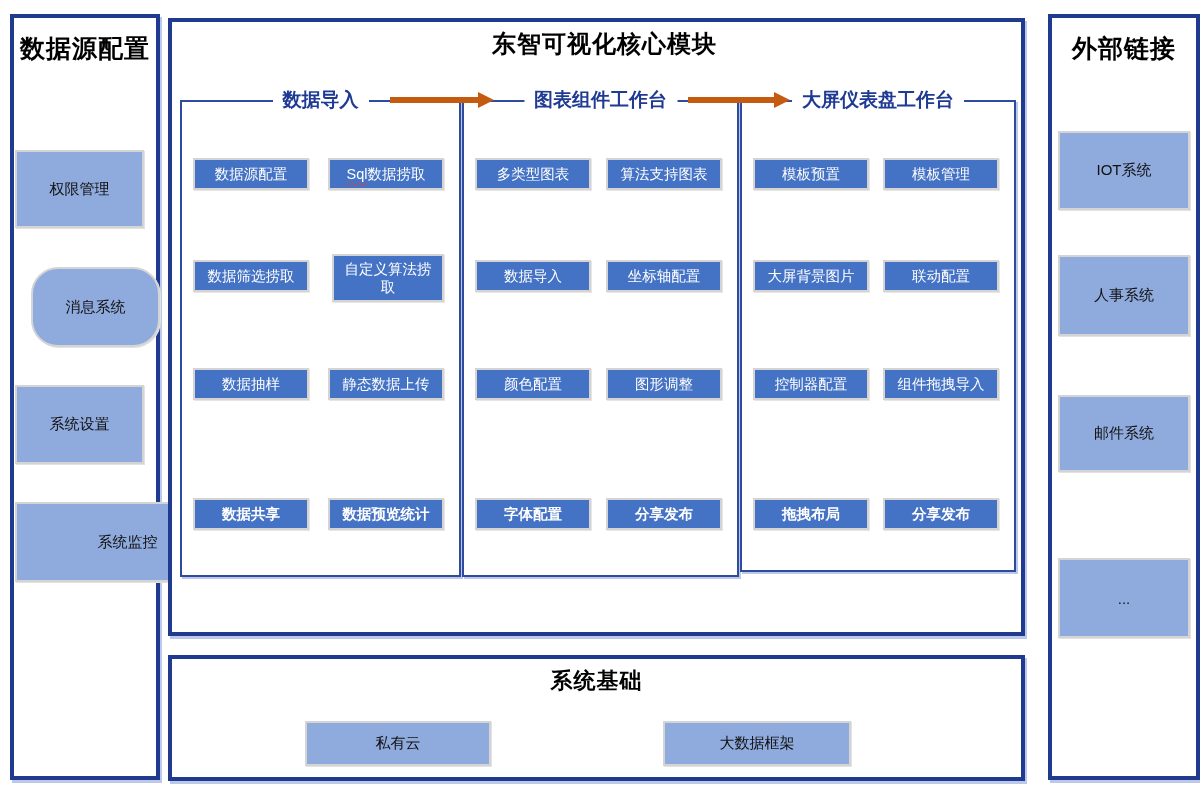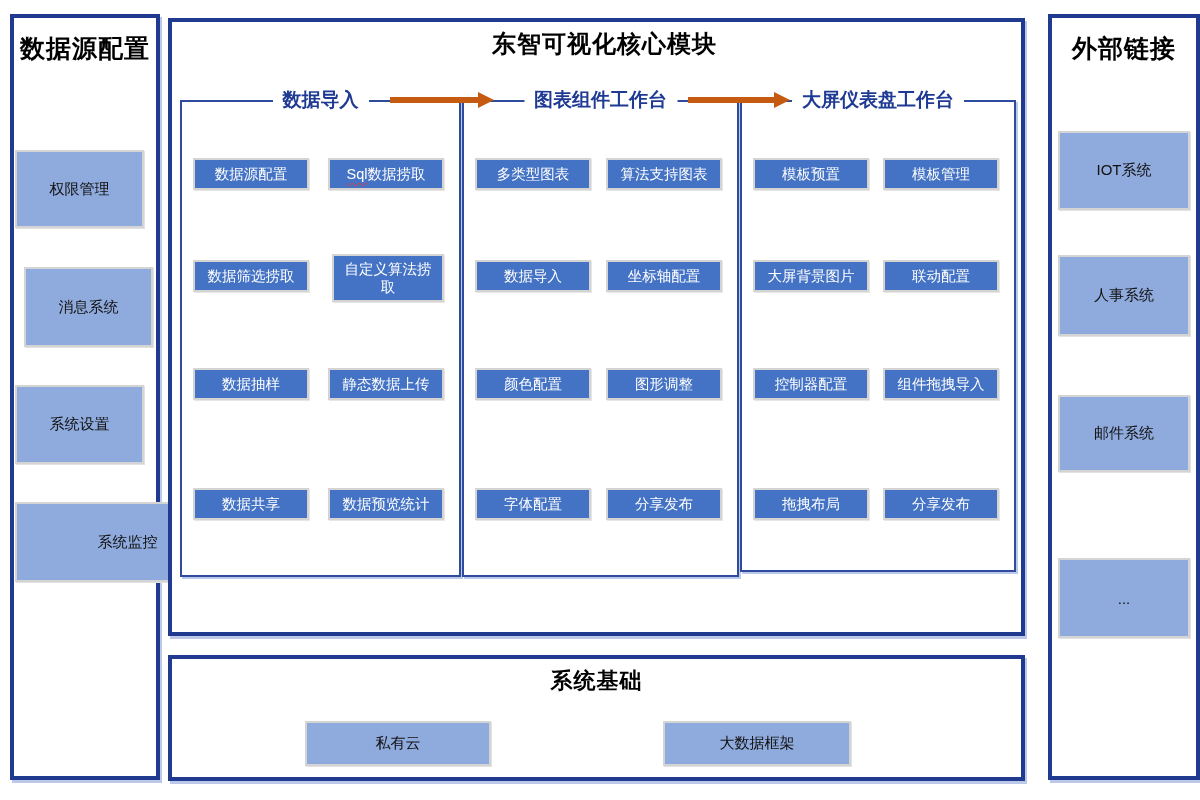--- a/index.html
+++ b/index.html
@@ -19,21 +19,21 @@
   .side-title  {top:14px;font-size:25px;letter-spacing:1px;}
   .center-title{top:6px; font-size:24px;letter-spacing:1px;padding-left:16px;}
   .bottom-title{top:7px; font-size:22px;letter-spacing:1px;}
 
   
   .lightbox{position:absolute;background:#8FAADC;border:2px solid #d4d4d4;
             display:flex;align-items:center;justify-content:center;
             font-size:15px;color:#111;box-shadow:1px 1px 0 #e2e2e2;}
   
   .lp1{left:1px;top:132px;width:125px;height:74px;}
-  .lp2{left:10px;top:249px;width:125px;height:76px;}
+  .lp2{left:17px;top:249px;width:125px;height:76px;border-radius:27px;}
   .lp3{left:1px;top:367px;width:125px;height:75px;}
   .lp4{left:1px;top:484px;width:125px;height:76px;padding-left:48px;}
   
   .rp1{left:6px;top:113px;width:128px;height:75px;}
   .rp2{left:6px;top:237px;width:128px;height:77px;}
   .rp3{left:6px;top:377px;width:128px;height:73px;}
   .rp4{left:6px;top:540px;width:128px;height:76px;}
   
   .bp1{left:133px;top:62px;width:182px;height:41px;}
   .bp2{left:491px;top:62px;width:184px;height:41px;}
@@ -47,21 +47,21 @@
   .group-title{position:absolute;top:-15px;left:50%;transform:translateX(-50%);
                background:#ffffff;padding:0 10px;white-space:nowrap;
                font-size:19px;font-weight:bold;color:#1F3A93;z-index:3;}
 
   
   .btn{position:absolute;width:116px;height:32px;background:#4472C4;
        border:2px solid #d6d4d2;color:#ffffff;font-size:14.5px;
        display:flex;align-items:center;justify-content:center;text-align:center;
        box-shadow:1px 1px 0 #e6e6e6;box-sizing:border-box;}
   .c1{left:11px;} .c2{right:15px;}
-  .r1{top:56px;} .r2{top:158px;} .r3{top:266px;} .r4{top:386px;}
+  .r1{top:56px;} .r2{top:158px;} .r3{top:266px;} .r4{top:396px;font-weight:bold;}
   .two-line{width:112px;height:48px;top:152px;padding:0 4px;line-height:1.25;
             word-break:break-all;margin-left:42px;}
   .squiggle{text-decoration:underline wavy #E03C3C 1px;text-underline-offset:3px;}
 
   
   .flow-arrow{position:absolute;top:70px;height:16px;z-index:4;}
   .flow-arrow .shaft{position:absolute;left:0;top:5px;height:6px;background:#C55A11;}
   .flow-arrow .head{position:absolute;right:0;top:0;width:0;height:0;
         border-top:8px solid transparent;border-bottom:8px solid transparent;
         border-left:16px solid #C55A11;}

